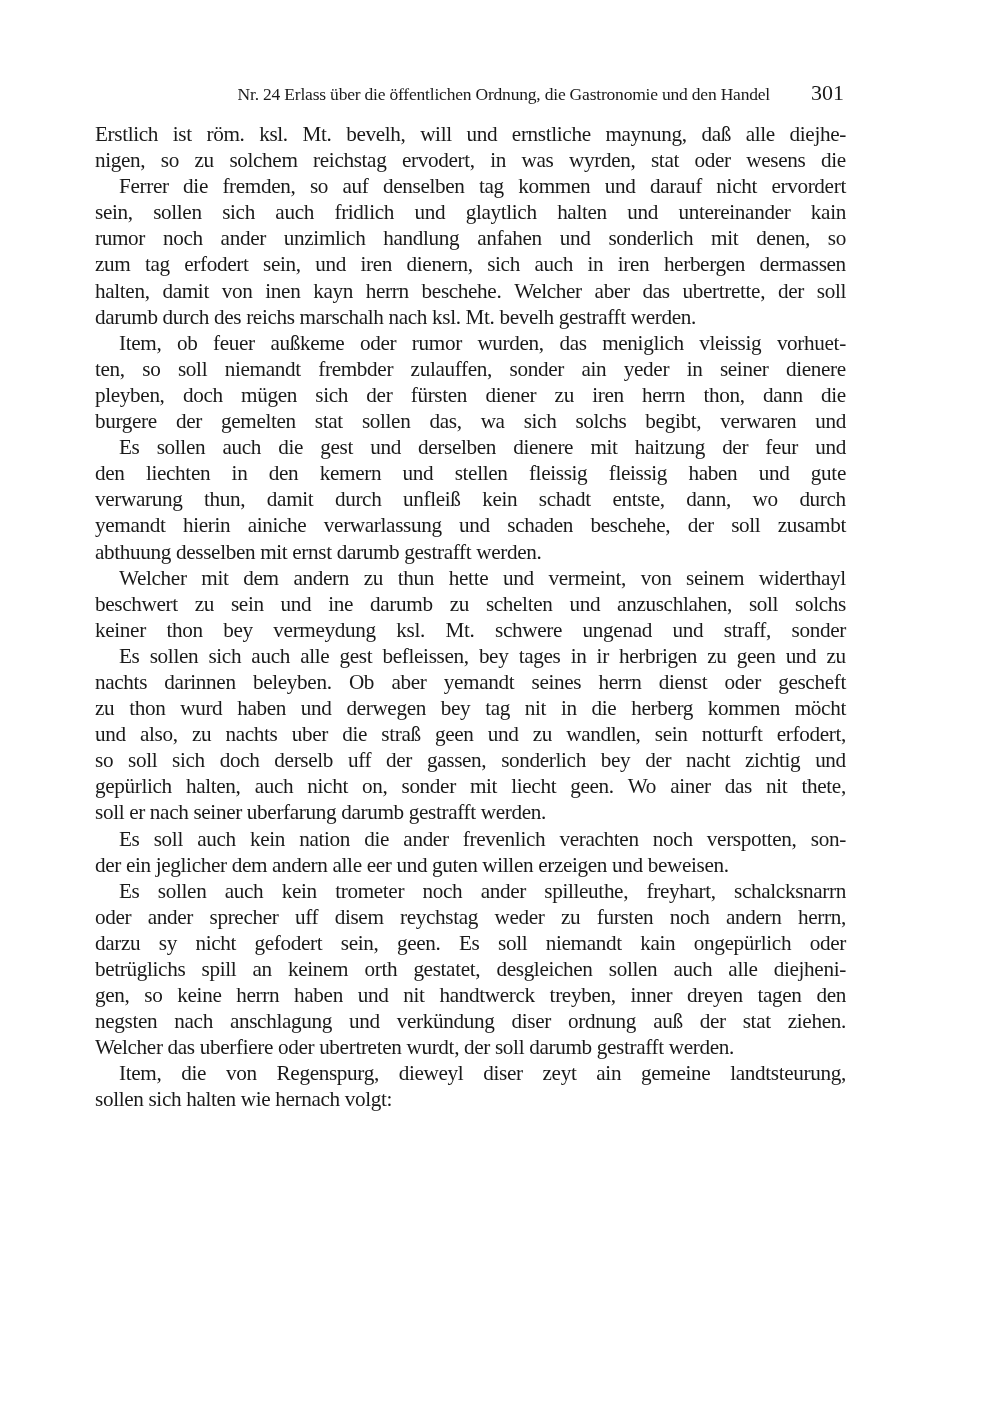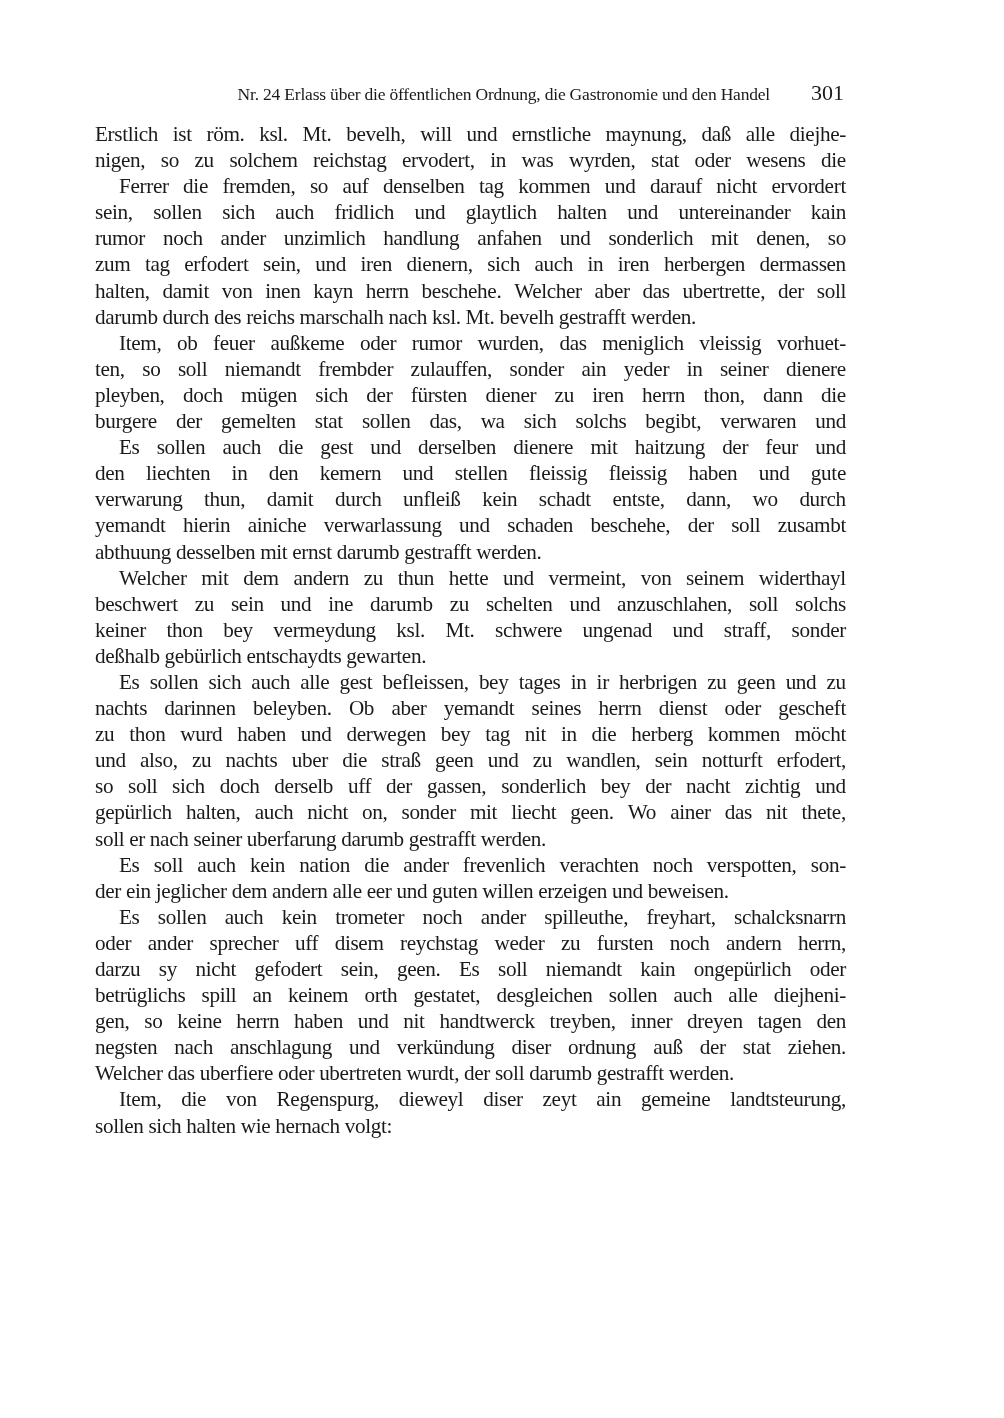--- a/index.html
+++ b/index.html
@@ -98,21 +98,20 @@
       <div class="para">
         <span class="line indent">
           <span class="just"><span>Welcher</span><span>mit</span><span>dem</span><span>andern</span><span>zu</span><span>thun</span><span>hette</span><span>und</span><span>vermeint,</span><span>von</span><span>seinem</span><span>widerthayl</span></span>
         </span>
         <span class="line">
           <span class="just"><span>beschwert</span><span>zu</span><span>sein</span><span>und</span><span>ine</span><span>darumb</span><span>zu</span><span>schelten</span><span>und</span><span>anzuschlahen,</span><span>soll</span><span>solchs</span></span>
         </span>
         <span class="line">
           <span class="just"><span>keiner</span><span>thon</span><span>bey</span><span>vermeydung</span><span>ksl.</span><span>Mt.</span><span>schwere</span><span>ungenad</span><span>und</span><span>straff,</span><span>sonder</span></span>
         </span>
-        <span class="line last">deßhalb gebürlich entschaydts gewarten.</span>
       </div>
       <div class="para">
         <span class="line indent">
           <span class="just"><span>Es</span><span>sollen</span><span>sich</span><span>auch</span><span>alle</span><span>gest</span><span>befleissen,</span><span>bey</span><span>tages</span><span>in</span><span>ir</span><span>herbrigen</span><span>zu</span><span>geen</span><span>und</span><span>zu</span></span>
         </span>
         <span class="line">
           <span class="just"><span>nachts</span><span>darinnen</span><span>beleyben.</span><span>Ob</span><span>aber</span><span>yemandt</span><span>seines</span><span>herrn</span><span>dienst</span><span>oder</span><span>gescheft</span></span>
         </span>
         <span class="line">
           <span class="just"><span>zu</span><span>thon</span><span>wurd</span><span>haben</span><span>und</span><span>derwegen</span><span>bey</span><span>tag</span><span>nit</span><span>in</span><span>die</span><span>herberg</span><span>kommen</span><span>möcht</span></span>

